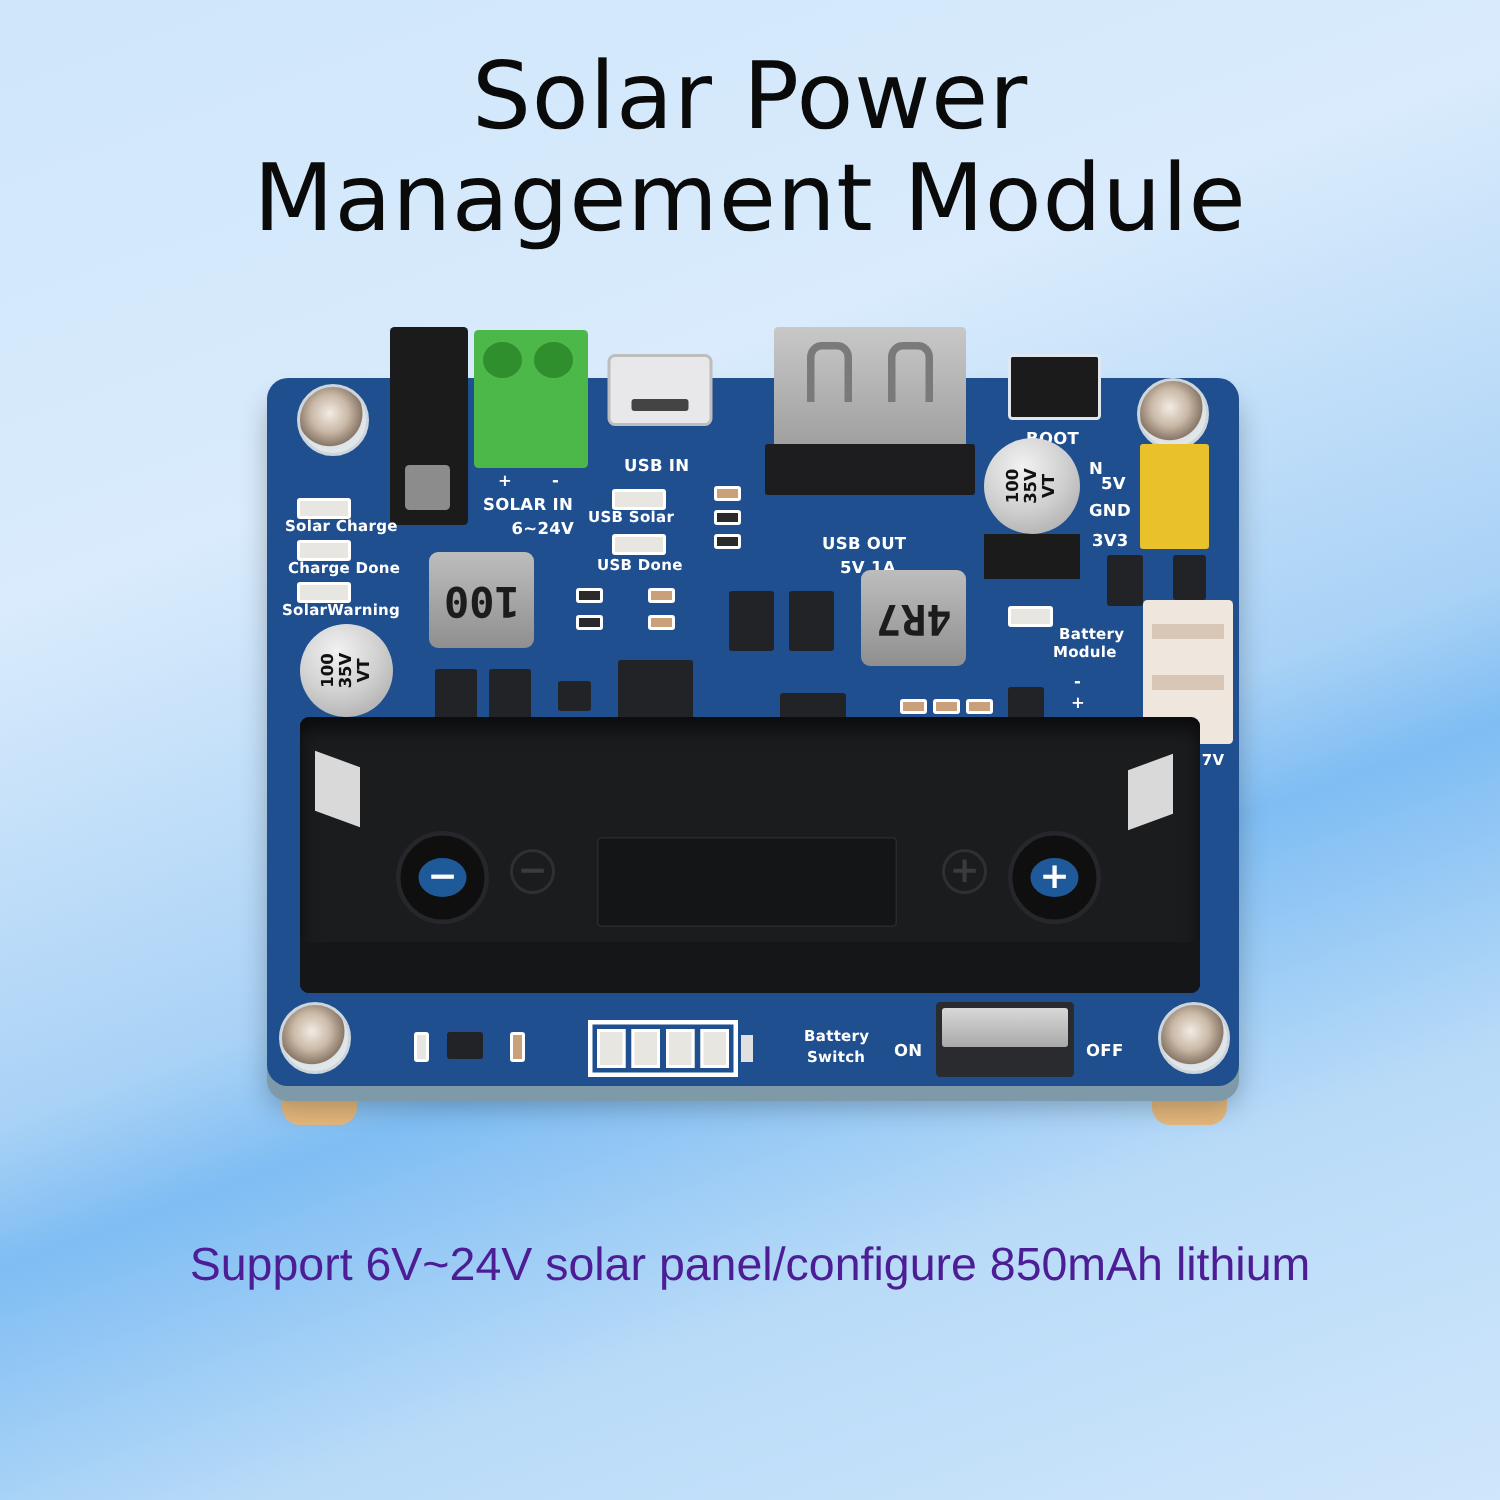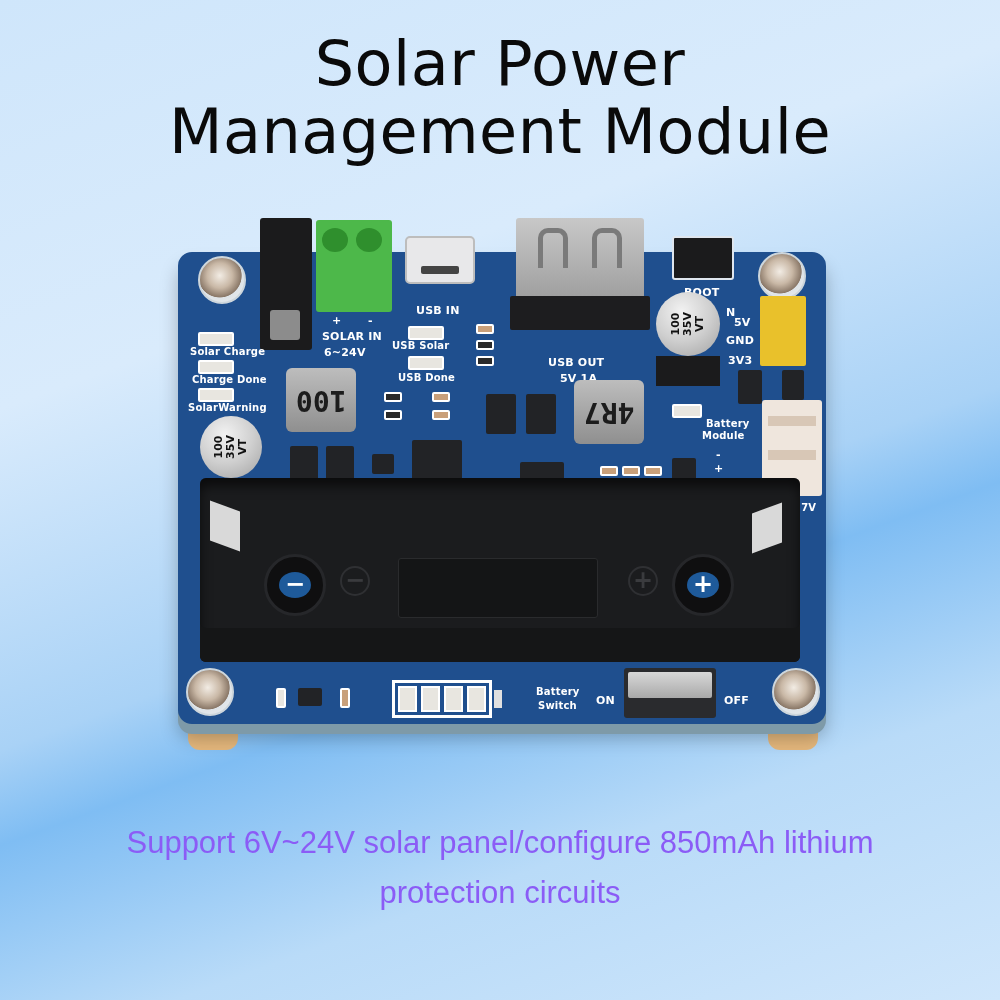--- a/index.html
+++ b/index.html
@@ -9,21 +9,21 @@
     font-family: "DejaVu Sans", sans-serif;
     background: linear-gradient(160deg, #cfe6fb 0%, #d9ebfc 30%, #a9d2f6 55%, #7fbdf3 62%, #b9dbf8 78%, #cfe6fb 100%);
   }
   .title {
     position: absolute; left: 0; top: 30px; width: 1000px;
     text-align: center; color: #0a0a0a; font-weight: 500;
     font-size: 62px; line-height: 68px; letter-spacing: 0.5px;
   }
   .caption {
     position: absolute; left: 0; top: 818px; width: 1000px;
-    text-align: center; color: #8b5cf6; font-size: 31px; line-height: 50px;
+    text-align: center; color: #4c1d95; font-size: 31px; line-height: 50px;
     font-family: "Liberation Sans Narrow", "Liberation Sans", sans-serif;
   }
   
   .board {
     position: absolute; left: 178px; top: 252px; width: 648px; height: 472px;
     background: #1f4f8e; border-radius: 14px;
     box-shadow: 0 10px 0 #7e9aa8, 0 14px 18px rgba(0,0,0,0.25);
   }
   .board-edge {
     position: absolute; left: 180px; top: 718px; width: 644px; height: 12px;
@@ -103,21 +103,21 @@
   <div style="position:absolute;left:10px;top:92px;width:30px;height:30px;background:#8c8c8c;border-radius:3px;"></div>
 </div>
 
 <div style="position:absolute;left:316px;top:220px;width:76px;height:92px;background:#4db84a;border-radius:3px;">
   <div style="position:absolute;left:6px;top:8px;width:26px;height:24px;border-radius:50%;background:#2f8f2d;"></div>
   <div style="position:absolute;left:40px;top:8px;width:26px;height:24px;border-radius:50%;background:#2f8f2d;"></div>
 </div>
 <span class="silk big" style="left:332px;top:314px">+</span>
 <span class="silk big" style="left:368px;top:314px">-</span>
 <span class="silk big" style="left:322px;top:330px">SOLAR IN</span>
-<span class="silk big" style="left:324px;top:346px">6~24V</span>
+<span class="silk big" style="left:341px;top:346px">6~24V</span>
 
 <div style="position:absolute;left:405px;top:236px;width:70px;height:48px;background:#e8e8ea;border-radius:5px;border:2px solid #bdbdbd;">
   <div style="position:absolute;left:14px;top:28px;width:38px;height:8px;background:#444;border-radius:2px;"></div>
 </div>
 <span class="silk big" style="left:416px;top:304px">USB IN</span>
 
 <div class="led" style="left:198px;top:332px"></div>
 <span class="silk" style="left:190px;top:346px">Solar Charge</span>
 <div class="led" style="left:198px;top:360px"></div>
 <span class="silk" style="left:192px;top:374px">Charge Done</span>
@@ -231,14 +231,13 @@
 <span class="silk" style="left:536px;top:686px">Battery</span>
 <span class="silk" style="left:538px;top:700px">Switch</span>
 <span class="silk big" style="left:596px;top:694px">ON</span>
 <div class="switch">
   <div class="knob"></div>
 </div>
 <span class="silk big" style="left:724px;top:694px">OFF</span>
 
 <div class="caption">
   <div>Support 6V~24V solar panel/configure 850mAh lithium</div>
-  <div>protection circuits</div>
 </div>
 
 </body></html>

